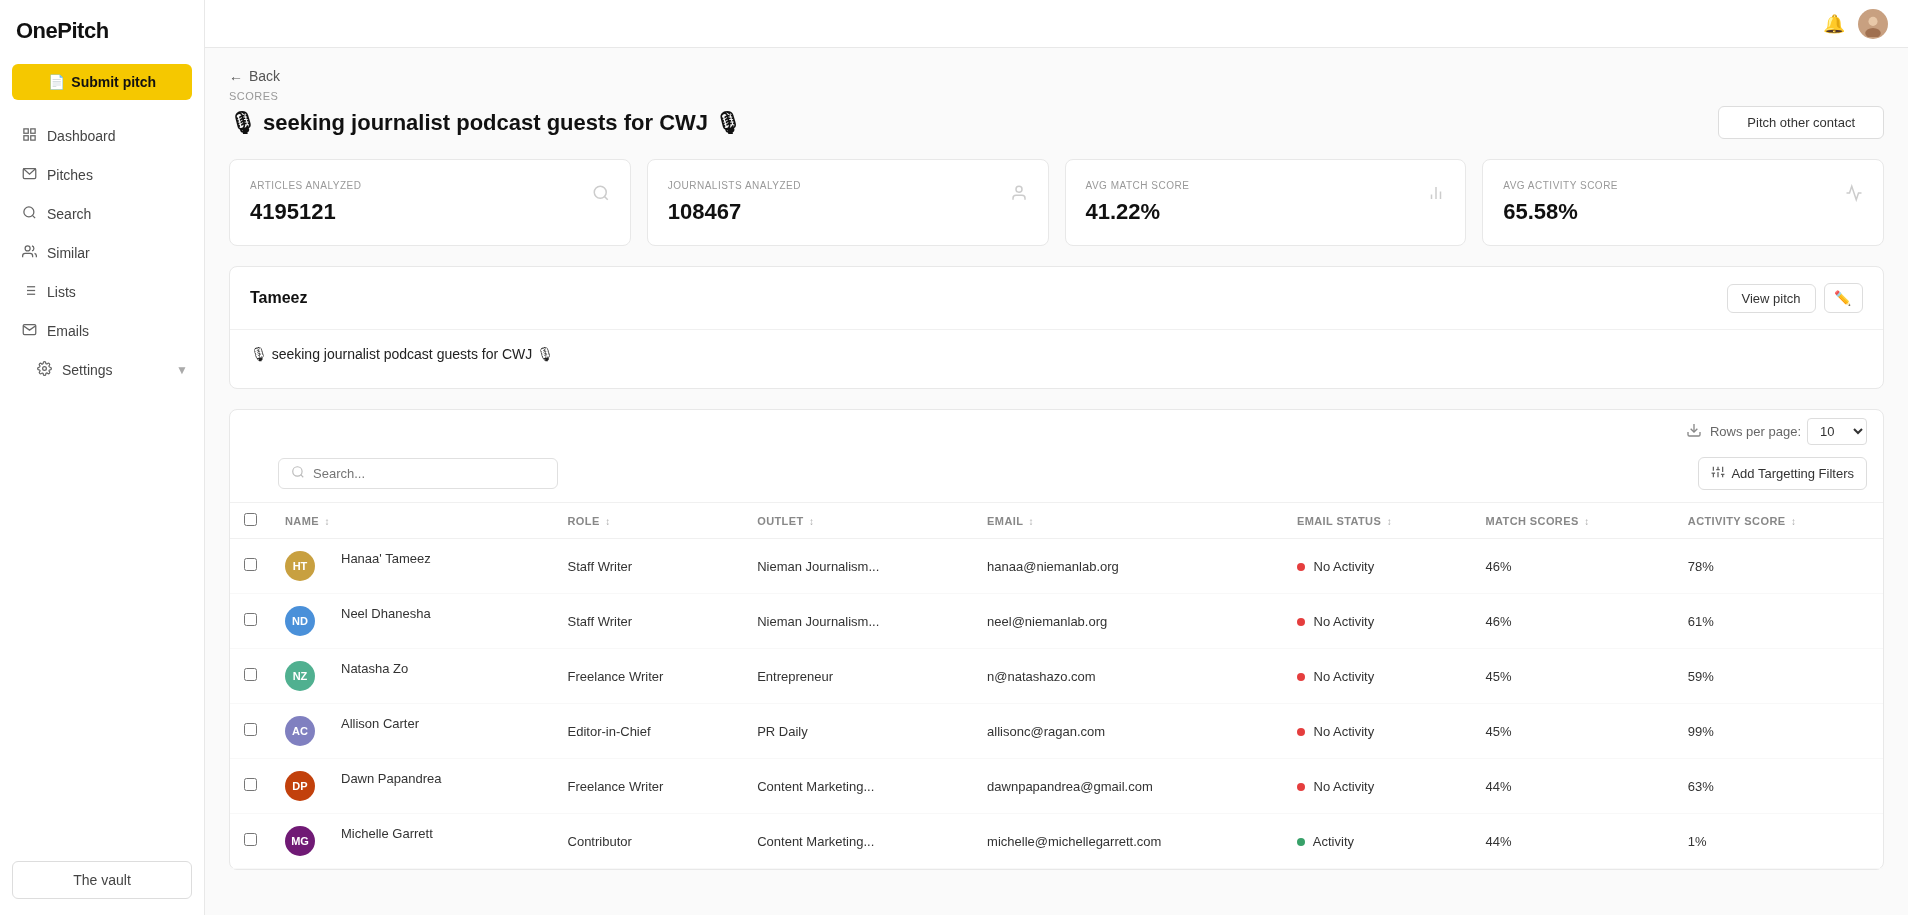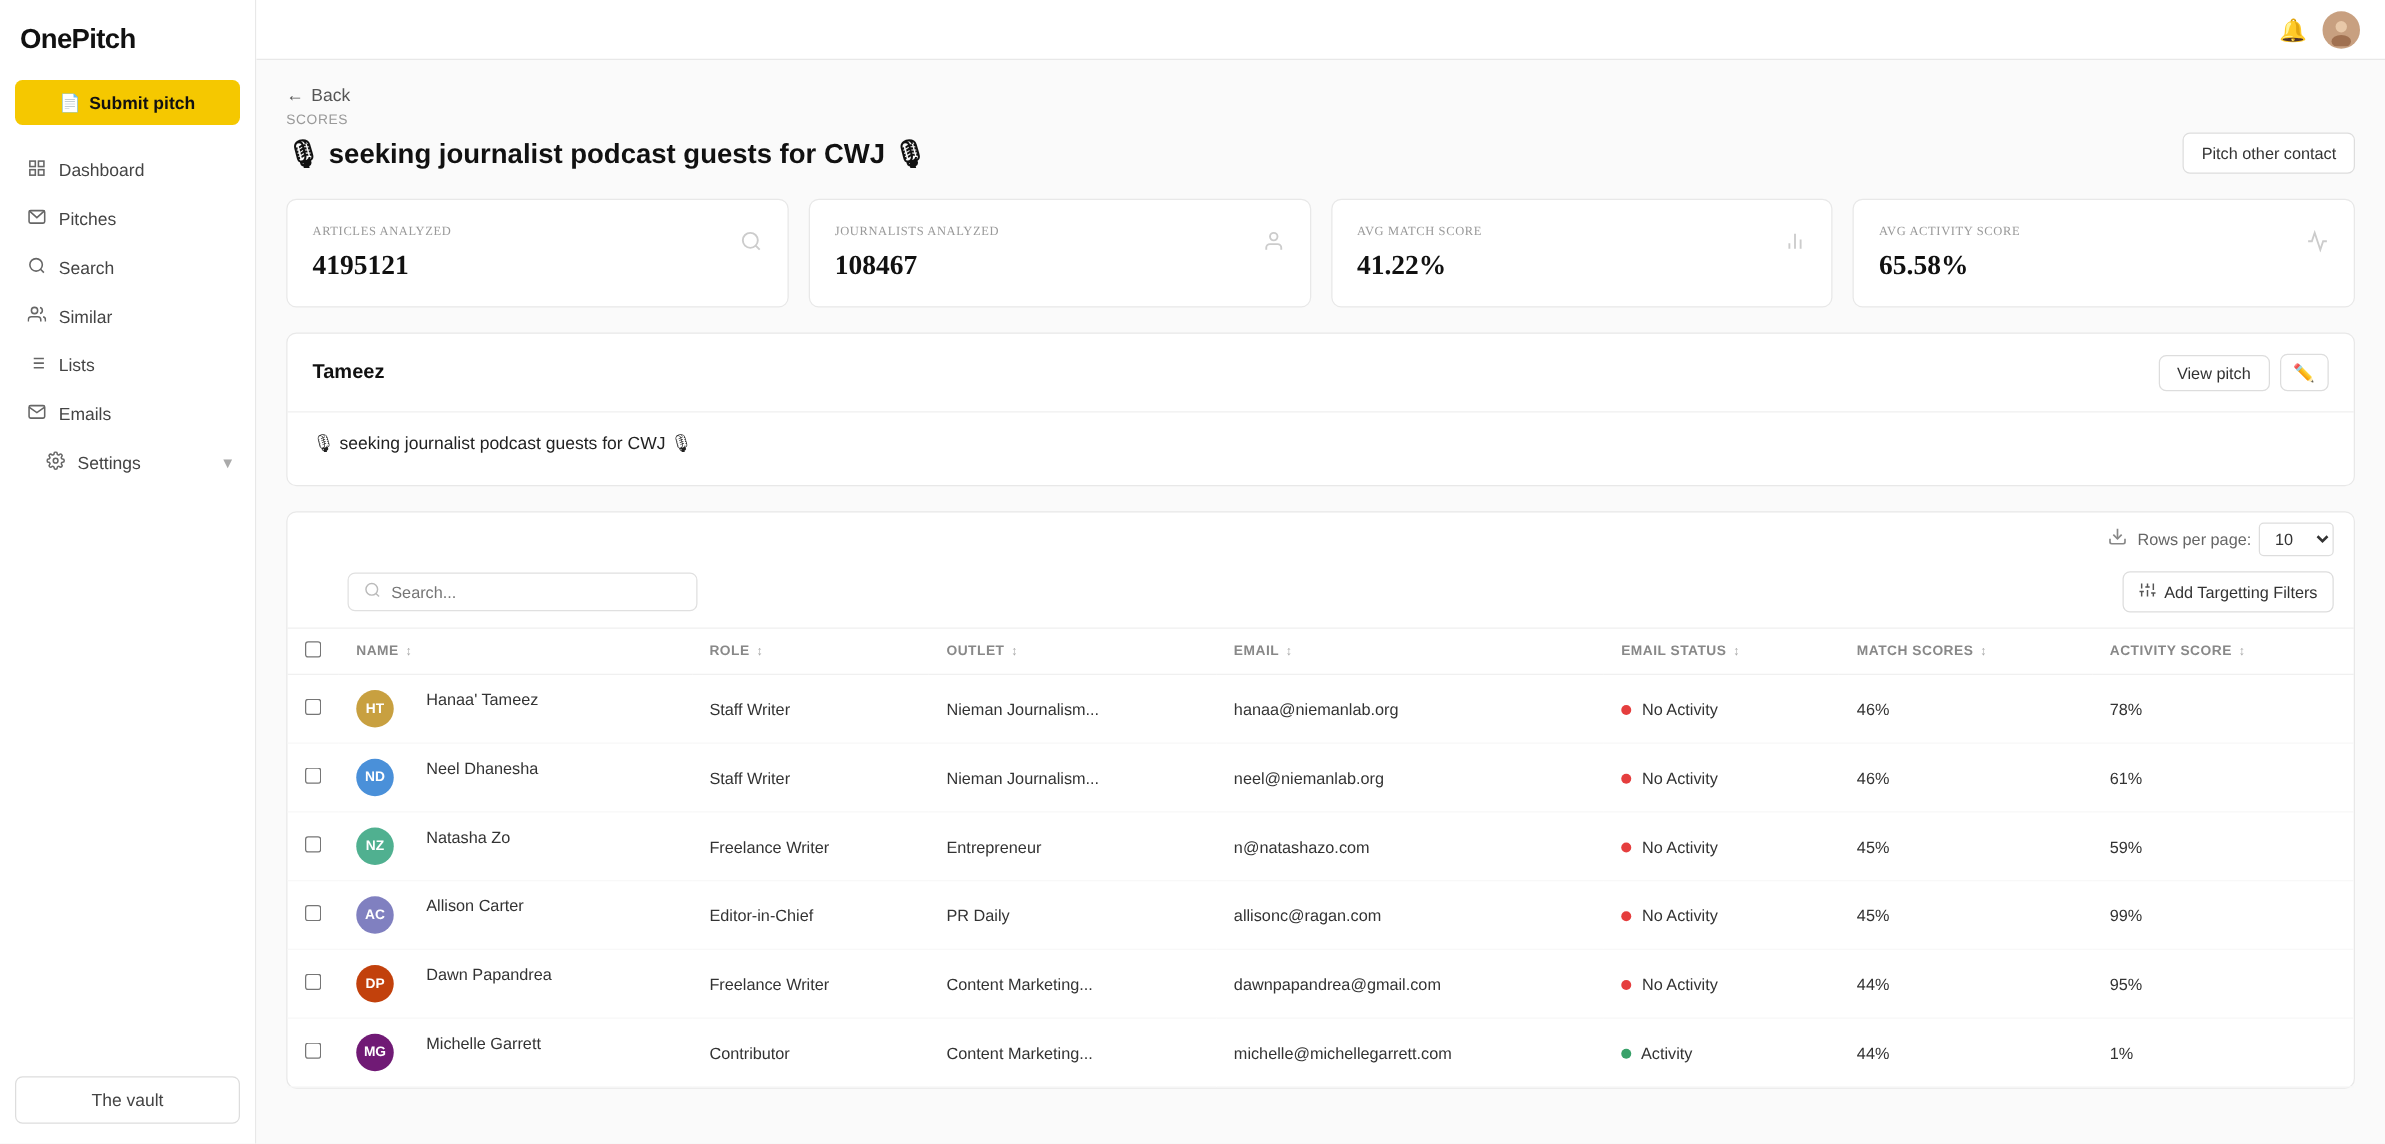--- a/index.html
+++ b/index.html
@@ -143,34 +143,33 @@
       font-weight: 600;
       color: #111;
       display: flex;
       align-items: center;
       gap: 8px;
     }
     .pitch-other-btn {
       background: #fff;
       border: 1px solid #ddd;
       border-radius: 6px;
-      padding: 8px 14px;
+      padding: 8px 28px;
       font-size: 13px;
       color: #333;
       cursor: pointer;
       white-space: nowrap;
     }
 
     
     .stats-row {
       display: grid;
       grid-template-columns: repeat(4, 1fr);
       gap: 16px;
       margin-bottom: 20px;
-      font-family: Liberation Serif, serif;
     }
     .stat-card {
       background: #fff;
       border: 1px solid #e8e8e8;
       border-radius: 8px;
       padding: 20px;
       display: flex;
       align-items: flex-start;
       justify-content: space-between;
     }
@@ -686,21 +685,21 @@
       </div>
     </td>
     <td>Freelance Writer</td>
     <td>Content Marketing...</td>
     <td>dawnpapandrea@gmail.com</td>
     <td>
       <span class="status-dot dot-red"></span>
       <span>No Activity</span>
     </td>
     <td>44%</td>
-    <td>95%</td>
+    <td>63%</td>
   </tr>
             <tr>
     <td class="checkbox-cell"><input type="checkbox" style=""></td>
     <td>
       <div class="name-cell">
         <div class="avatar-sm" style="background:#701a75">MG</div>
         <span>Michelle Garrett</span>
       </div>
     </td>
     <td>Contributor</td>

